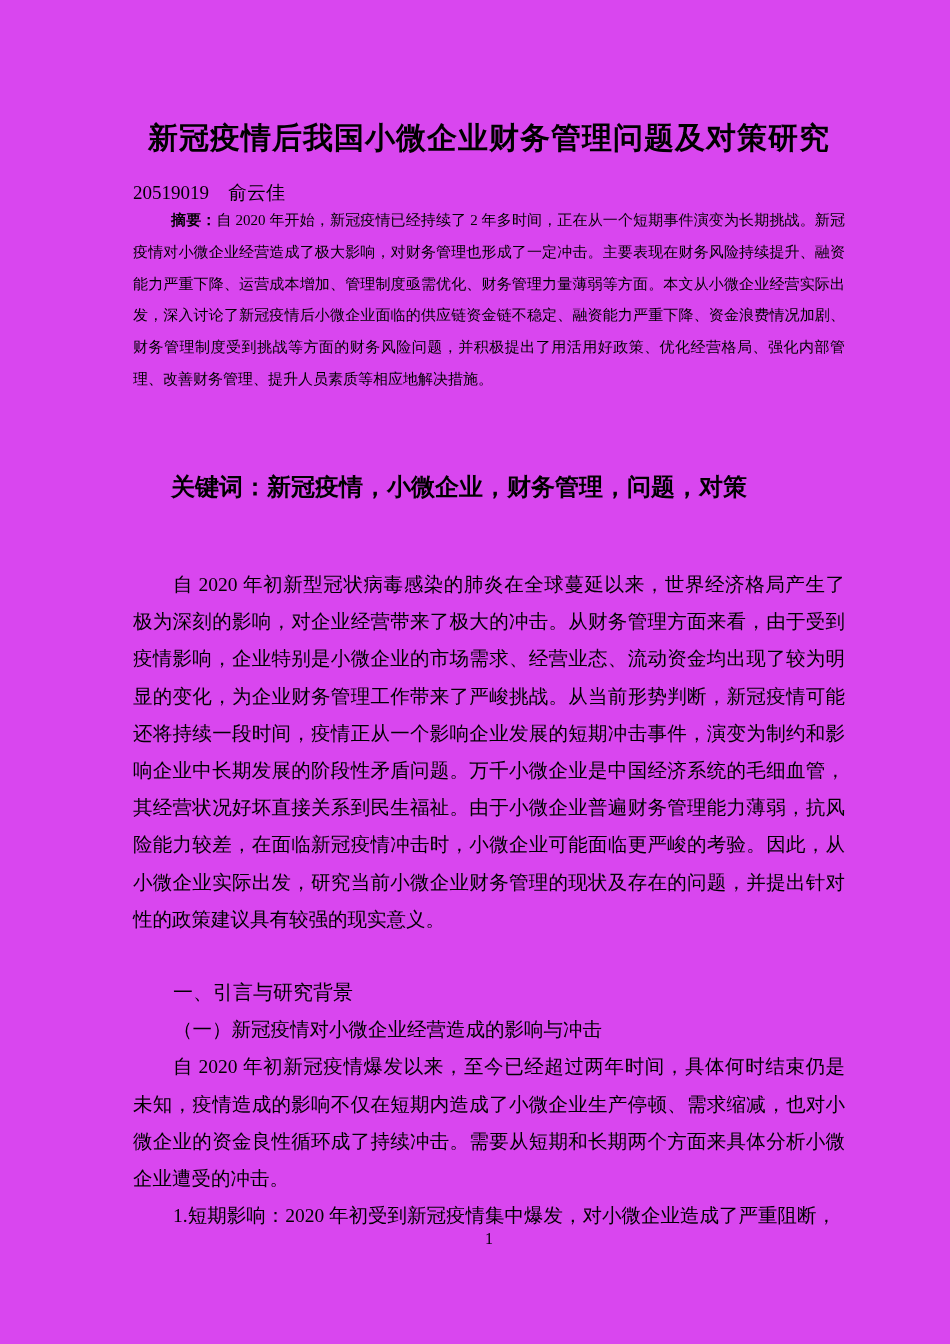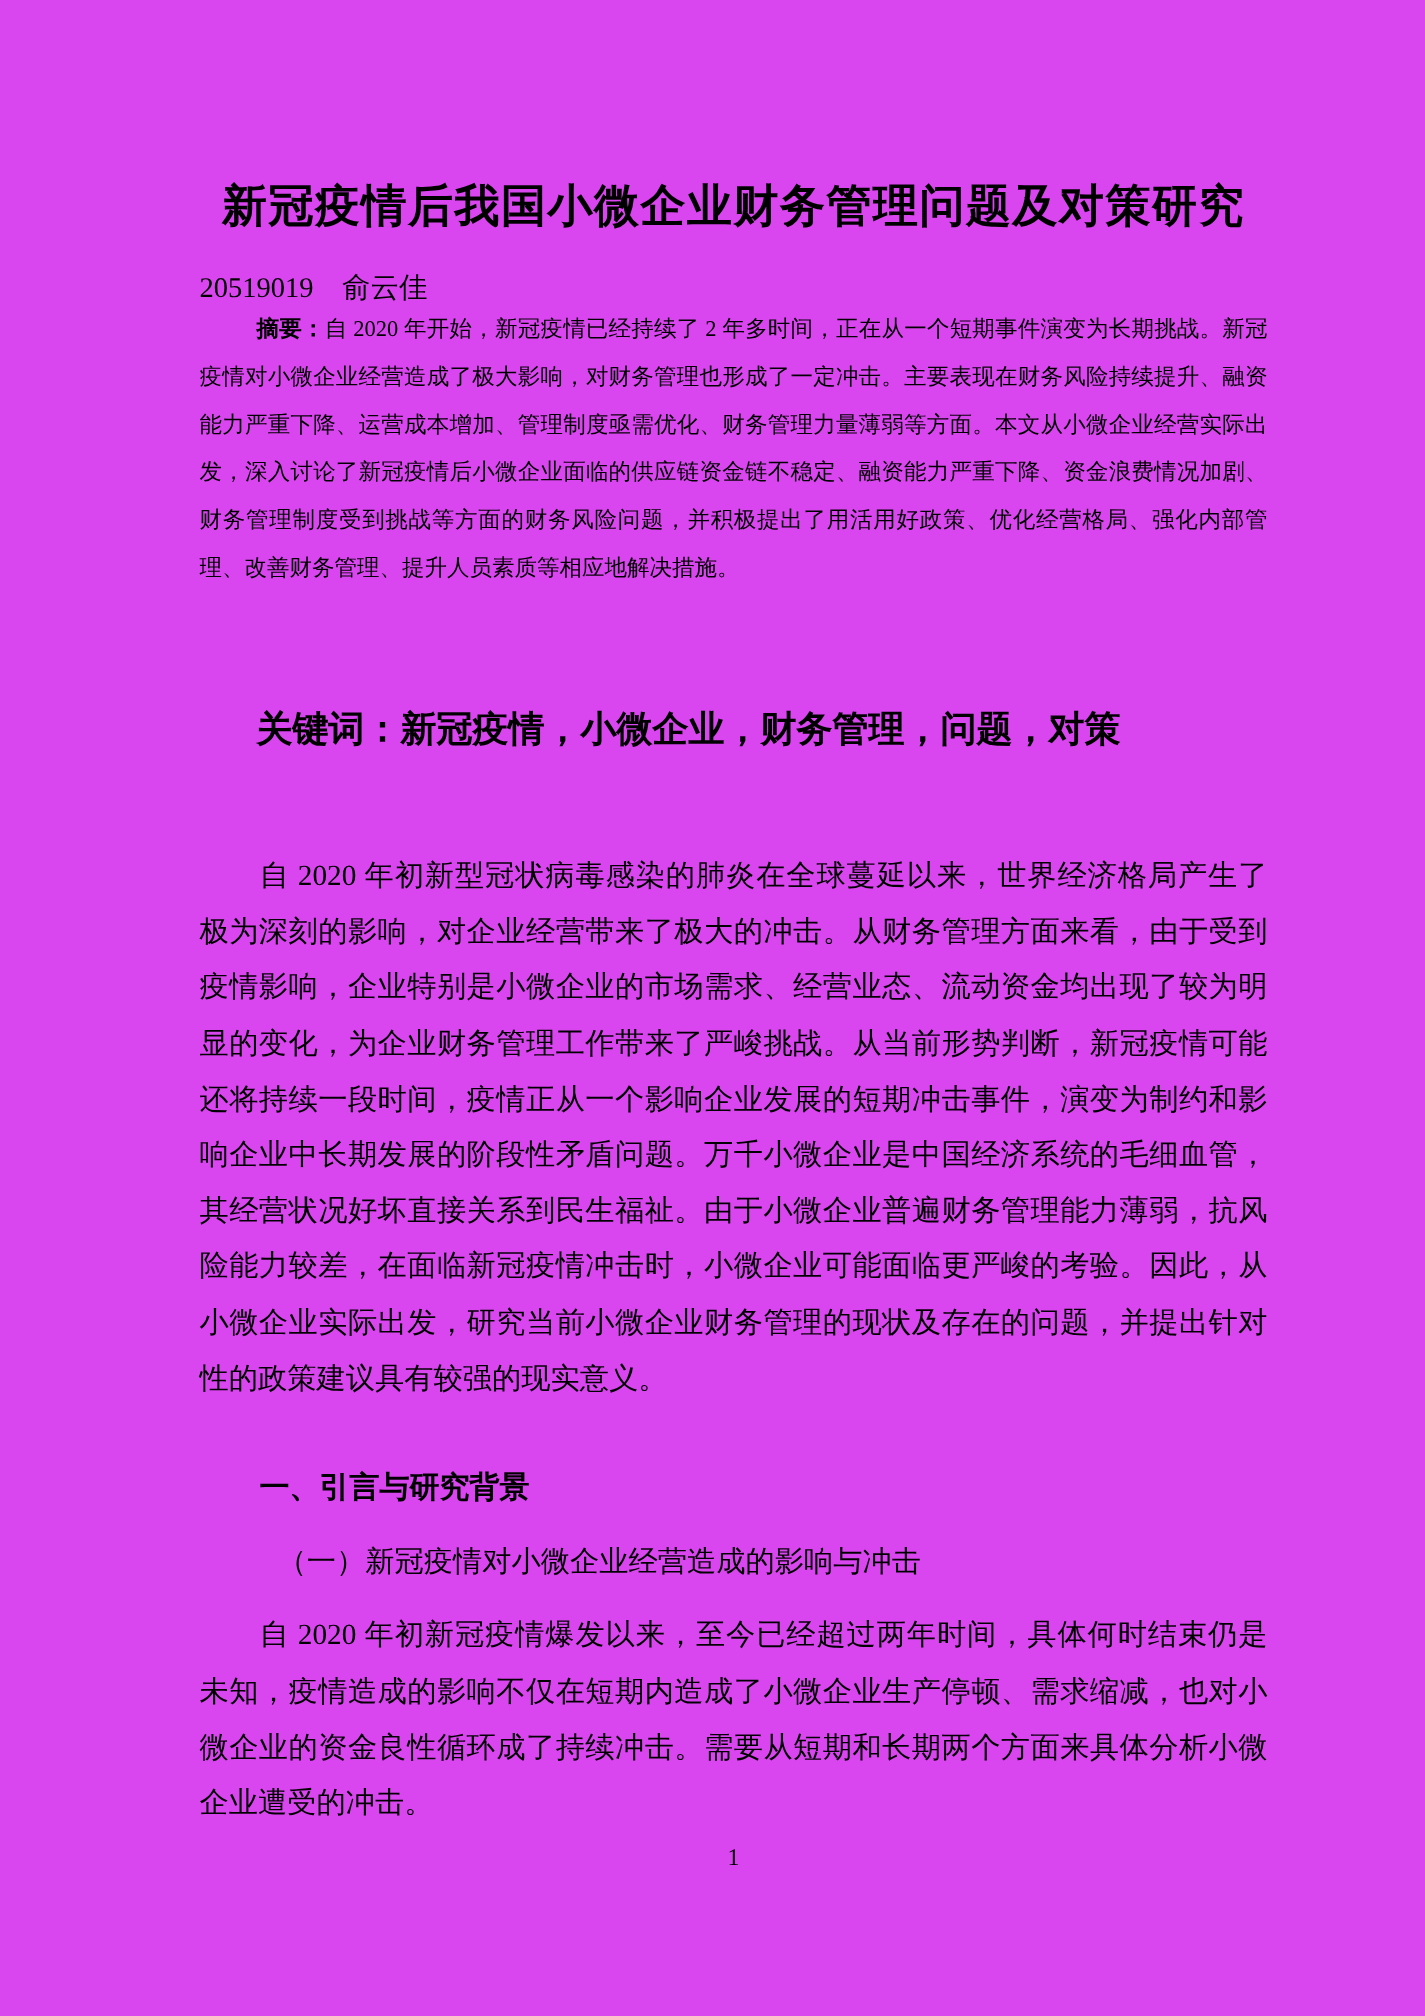--- a/index.html
+++ b/index.html
@@ -68,24 +68,24 @@
   }
   .section1 {
     top: 974px;
   }
   .section-heading {
     margin: 0;
     font-size: 20px;
     line-height: 37.2px;
     text-indent: 40px;
     font-family: "Liberation Sans", "DejaVu Sans", sans-serif;
-    font-weight: bold;
+    font-weight: normal;
   }
   .sub-heading {
-    margin: 12px;
+    margin: 0;
     font-size: 19.5px;
     font-weight: normal;
     line-height: 37.2px;
     text-indent: 40px;
   }
   .page-number {
     top: 1228px;
     font-size: 16px;
     line-height: 22px;
     text-align: center;
@@ -103,17 +103,18 @@
   <p class="block abstract"><span class="bold-sans">摘要：</span><span>自 2020 年开始，新冠疫情已经持续了 2 年多时间，正在从一个短期事件演变为长期挑战。新冠疫情对小微企业经营造成了极大影响，对财务管理也形成了一定冲击。主要表现在财务风险持续提升、融资能力严重下降、运营成本增加、管理制度亟需优化、财务管理力量薄弱等方面。本文从小微企业经营实际出发，深入讨论了新冠疫情后小微企业面临的供应链资金链不稳定、融资能力严重下降、资金浪费情况加剧、财务管理制度受到挑战等方面的财务风险问题，并积极提出了用活用好政策、优化经营格局、强化内部管理、改善财务管理、提升人员素质等相应地解决措施。</span></p>
 
   <p class="block keywords bold-sans"><span>关键词：</span><span>新冠疫情，小微企业，财务管理，问题，对策</span></p>
 
   <p class="block body-para para1">自 2020 年初新型冠状病毒感染的肺炎在全球蔓延以来，世界经济格局产生了极为深刻的影响，对企业经营带来了极大的冲击。从财务管理方面来看，由于受到疫情影响，企业特别是小微企业的市场需求、经营业态、流动资金均出现了较为明显的变化，为企业财务管理工作带来了严峻挑战。从当前形势判断，新冠疫情可能还将持续一段时间，疫情正从一个影响企业发展的短期冲击事件，演变为制约和影响企业中长期发展的阶段性矛盾问题。万千小微企业是中国经济系统的毛细血管，其经营状况好坏直接关系到民生福祉。由于小微企业普遍财务管理能力薄弱，抗风险能力较差，在面临新冠疫情冲击时，小微企业可能面临更严峻的考验。因此，从小微企业实际出发，研究当前小微企业财务管理的现状及存在的问题，并提出针对性的政策建议具有较强的现实意义。</p>
 
   <div class="block section1">
     <h2 class="section-heading">一、引言与研究背景</h2>
     <h3 class="sub-heading">（一）新冠疫情对小微企业经营造成的影响与冲击</h3>
     <p class="body-para">自 2020 年初新冠疫情爆发以来，至今已经超过两年时间，具体何时结束仍是未知，疫情造成的影响不仅在短期内造成了小微企业生产停顿、需求缩减，也对小微企业的资金良性循环成了持续冲击。需要从短期和长期两个方面来具体分析小微企业遭受的冲击。</p>
+    <p class="body-para">1.短期影响：2020 年初受到新冠疫情集中爆发，对小微企业造成了严重阻断，</p>
   </div>
 
   <div class="block page-number">1</div>
 
 </div>
 
 </body></html>

